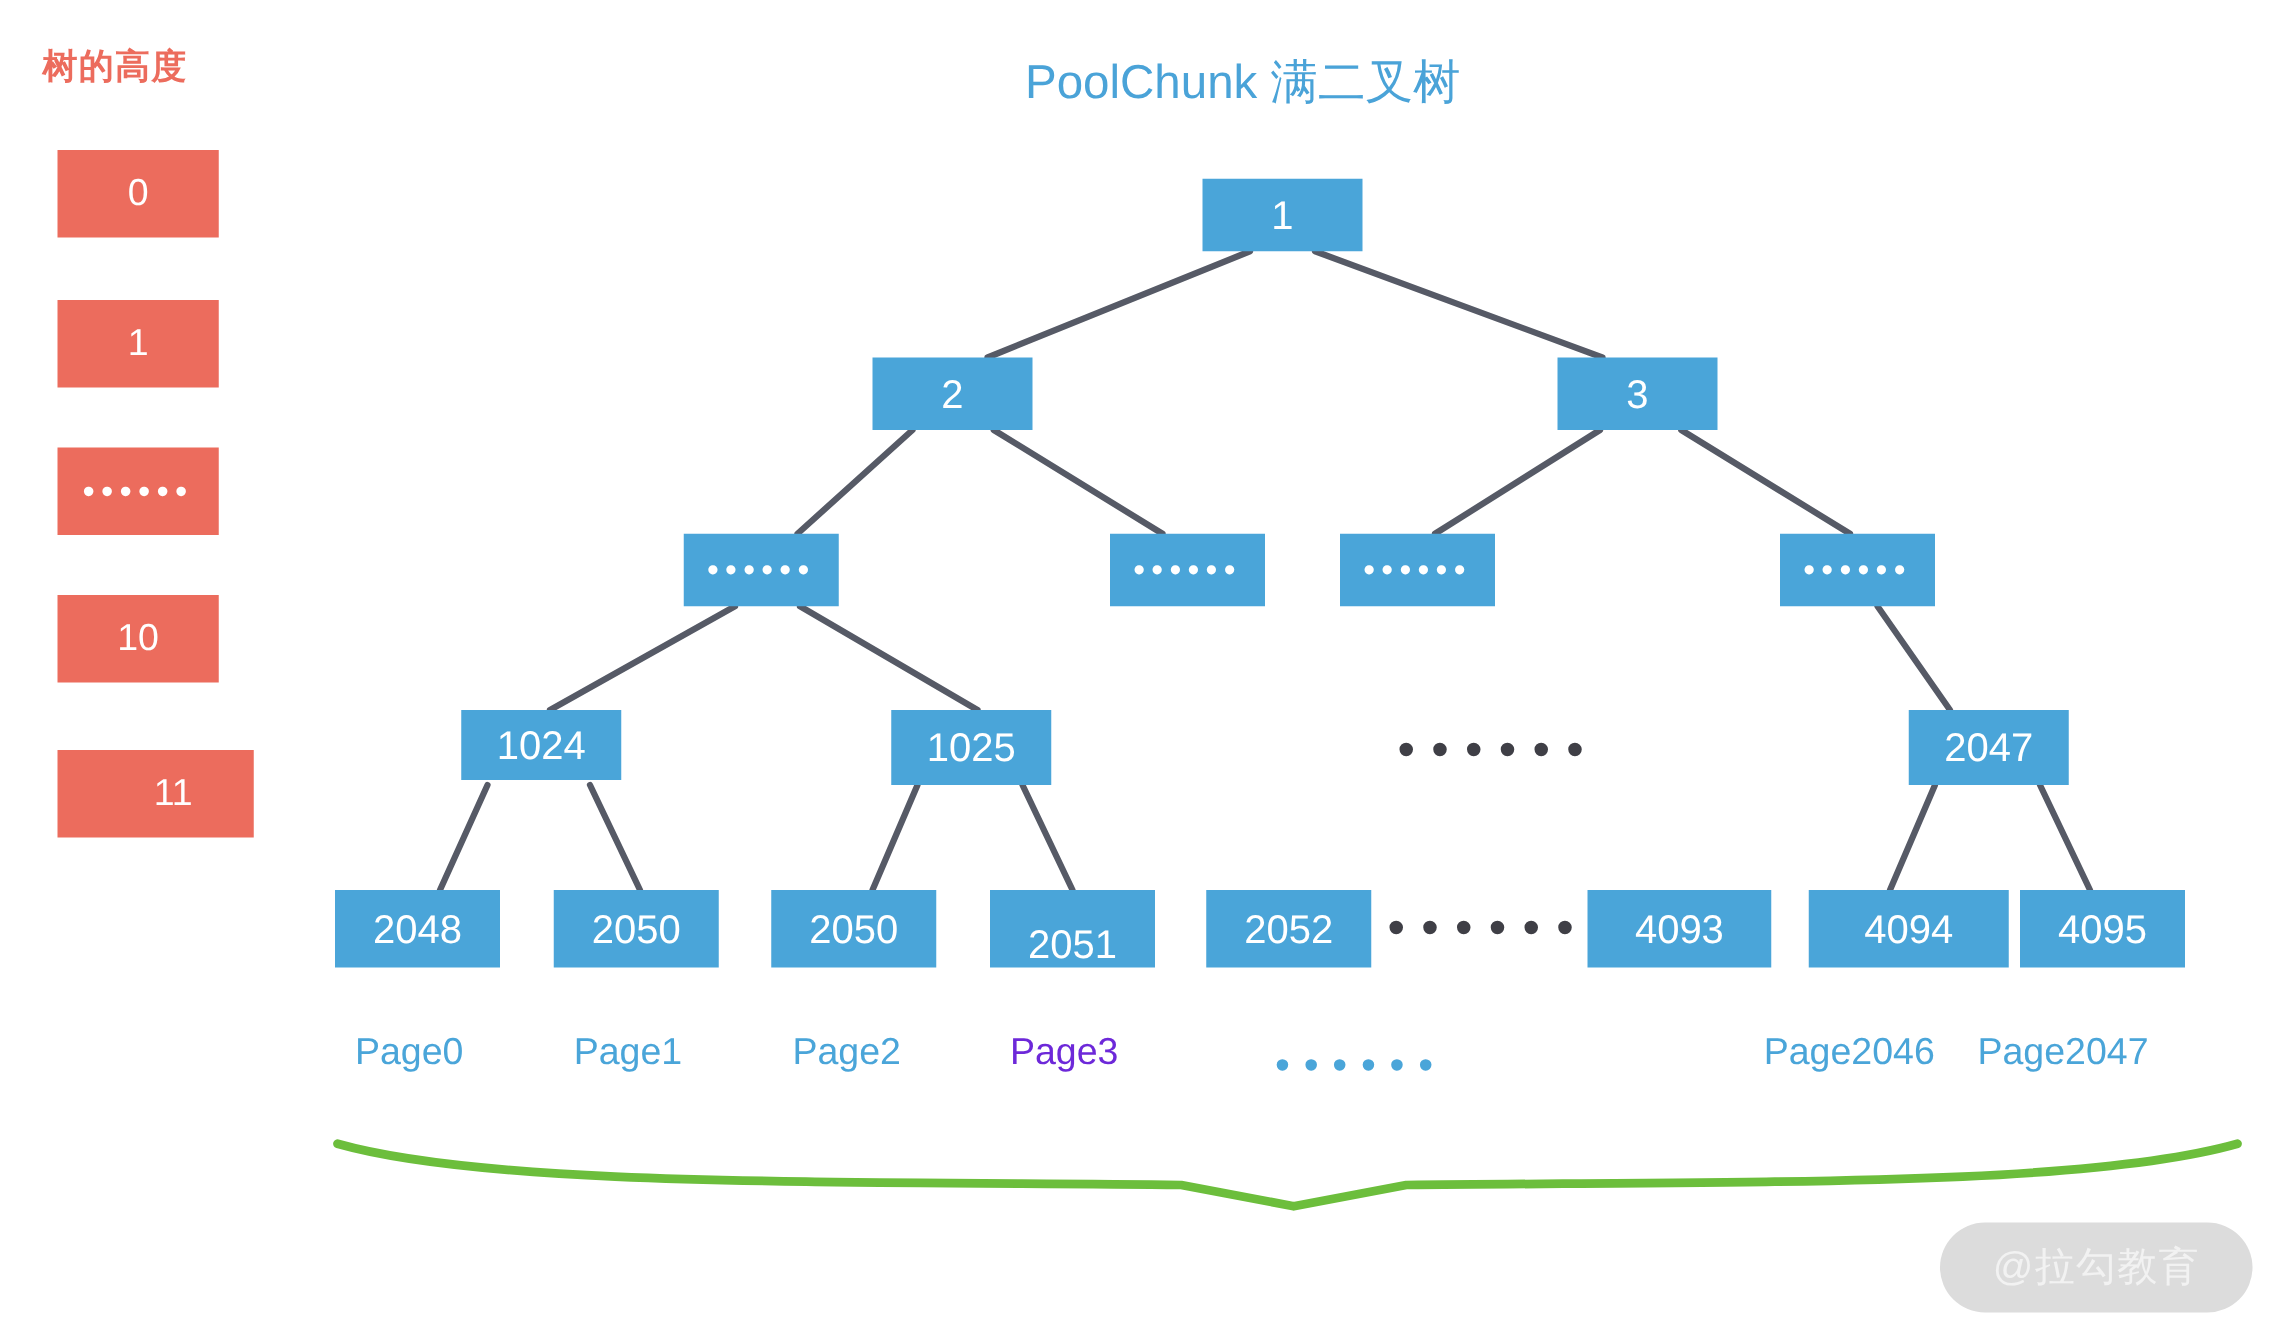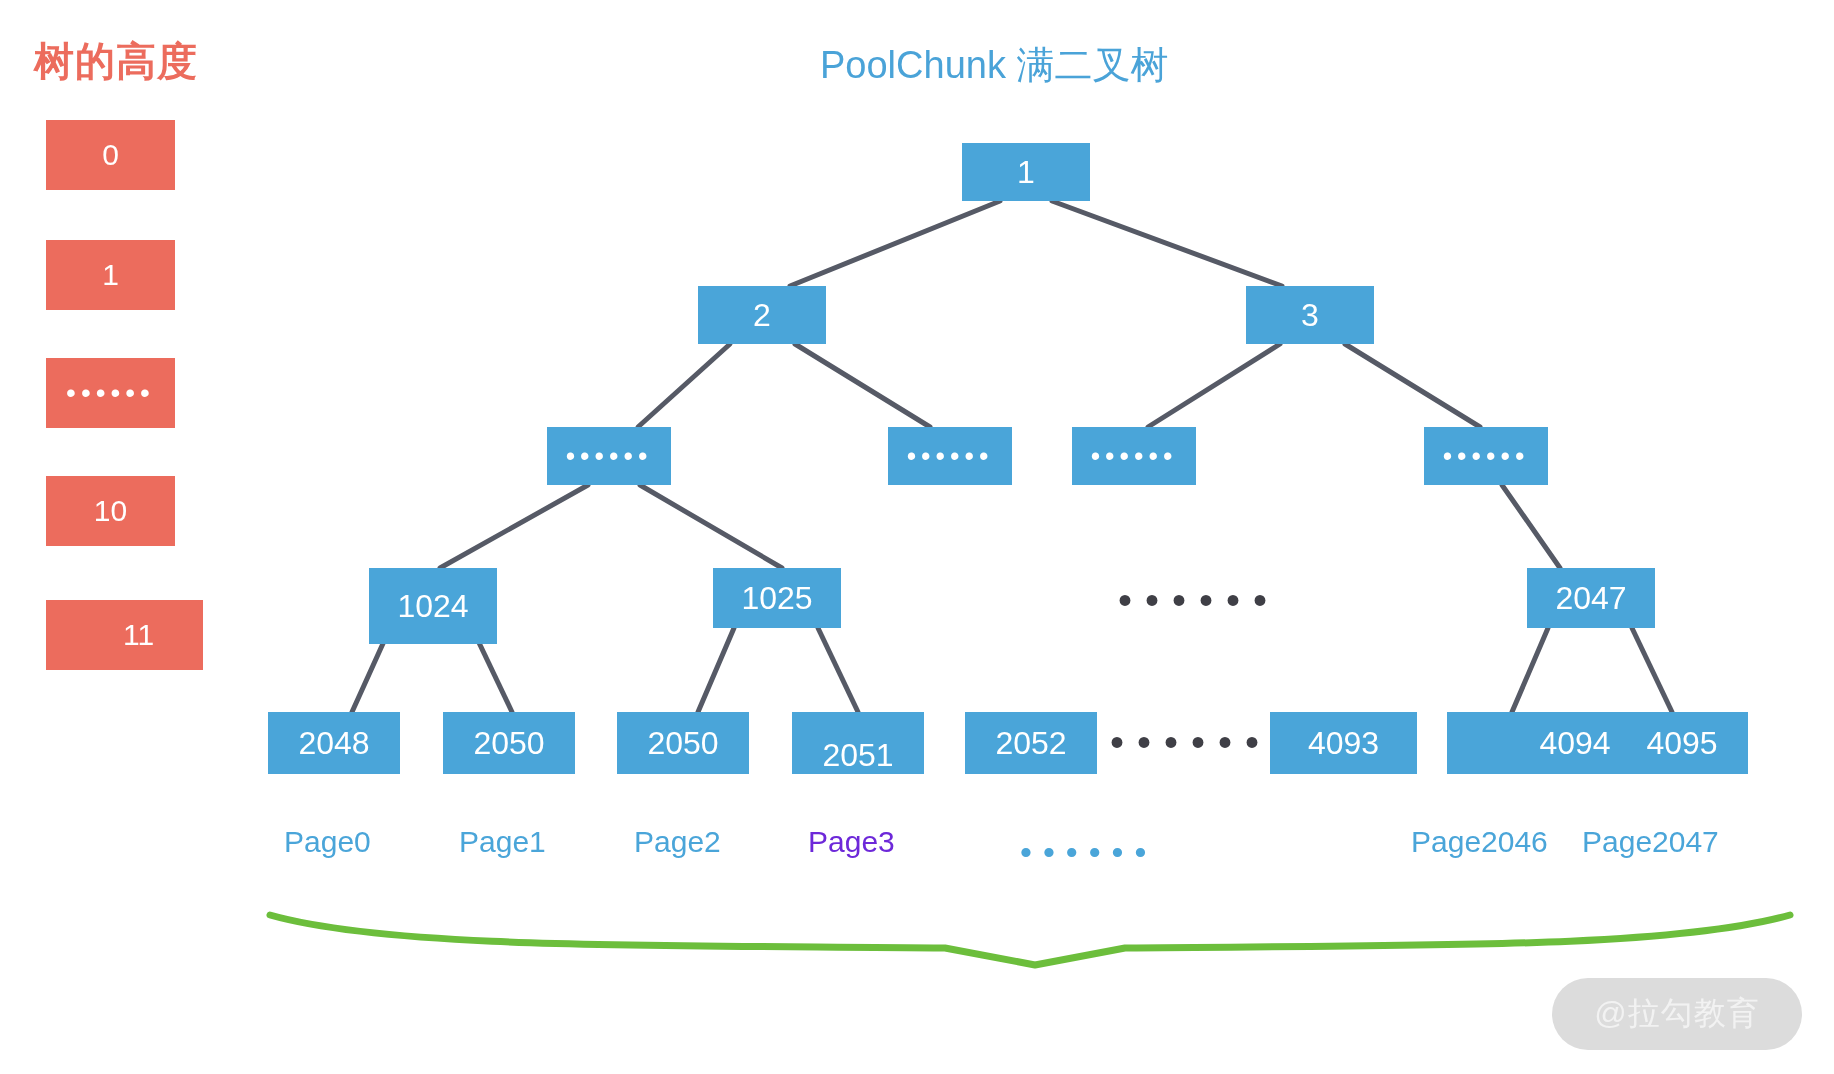--- a/index.html
+++ b/index.html
@@ -1,21 +1,21 @@
 <!DOCTYPE html>
 <html><head>
 <meta charset="utf-8">
 <style>
   html,body{margin:0;padding:0;background:#ffffff;}
   body{width:1834px;height:1074px;overflow:hidden;
        font-family:"Liberation Sans","DejaVu Sans",sans-serif;}
   #stage{position:relative;width:1834px;height:1074px;background:#fff;}
   svg#wires{position:absolute;left:0;top:0;width:1834px;height:1074px;pointer-events:none;}
 
-  .hdr-left{position:absolute;left:34px;top:34px;font-size:40px;font-weight:700;
+  .hdr-left{position:absolute;left:34px;top:34px;font-size:28px;font-weight:700;
             color:#ec6c5d;letter-spacing:1px;white-space:nowrap;}
   .hdr-main{position:absolute;left:820px;top:40px;font-size:38px;font-weight:400;
             color:#4aa3d8;white-space:nowrap;}
 
   .lvl-badge{position:absolute;background:#ec6c5d;color:#fff;display:flex;
              align-items:center;justify-content:center;font-size:30px;
              width:129px;height:70px;}
   .lvl-badge .dots6{letter-spacing:5px;font-size:28px;line-height:1;}
 
   .node{position:absolute;background:#4aa5d9;color:#ffffff;display:flex;
@@ -98,21 +98,21 @@
       </div>
       <div class="node dotnode" style="left: 888px; top: 427px; width: 124px; height: 58px; background: rgb(74, 165, 217);">
         <span>••••••</span>
       </div>
       <div class="node dotnode" style="left: 1072px; top: 427px; width: 124px; height: 58px; background: rgb(74, 165, 217);">
         <span>••••••</span>
       </div>
       <div class="node dotnode" style="left: 1424px; top: 427px; width: 124px; height: 58px; background: rgb(74, 165, 217);">
         <span>••••••</span>
       </div>
-      <div class="node" style="left: 369px; top: 568px; width: 128px; height: 76px; background: rgb(74, 165, 217);">
+      <div class="node" style="left: 369px; top: 568px; width: 128px; height: 56px; background: rgb(74, 165, 217);">
         <span>1024</span>
       </div>
       <div class="node" style="left: 713px; top: 568px; width: 128px; height: 60px; background: rgb(74, 165, 217);">
         <span>1025</span>
       </div>
       <div class="node" style="left: 1527px; top: 568px; width: 128px; height: 60px; background: rgb(74, 165, 217);">
         <span>2047</span>
       </div>
       <div class="node" style="left: 268px; top: 712px; width: 132px; height: 62px; background: rgb(74, 165, 217);">
         <span>2048</span>
@@ -125,21 +125,21 @@
       </div>
       <div class="node" style="left: 792px; top: 712px; width: 132px; height: 62px; background: rgb(74, 165, 217); align-items: flex-end;">
         <span>2051</span>
       </div>
       <div class="node" style="left: 965px; top: 712px; width: 132px; height: 62px; background: rgb(74, 165, 217);">
         <span>2052</span>
       </div>
       <div class="node" style="left: 1270px; top: 712px; width: 147px; height: 62px; background: rgb(74, 165, 217);">
         <span>4093</span>
       </div>
-      <div class="node" style="left: 1447px; top: 712px; width: 160px; height: 62px; background: rgb(74, 165, 217); padding-left: 48px;">
+      <div class="node" style="left: 1447px; top: 712px; width: 160px; height: 62px; background: rgb(74, 165, 217);">
         <span>4094</span>
       </div>
       <div class="node" style="left: 1616px; top: 712px; width: 132px; height: 62px; background: rgb(74, 165, 217);">
         <span>4095</span>
       </div>
     </div>
   <div id="ellipses">
       <div class="elip" style="left: 1118px; top: 580px; color: rgb(63, 63, 70);">••••••</div>
       <div class="elip" style="left: 1110px; top: 722px; color: rgb(63, 63, 70);">••••••</div>
       <div class="elip blue" style="left: 1020px; top: 835px; color: rgb(74, 165, 217);">••••••</div>

